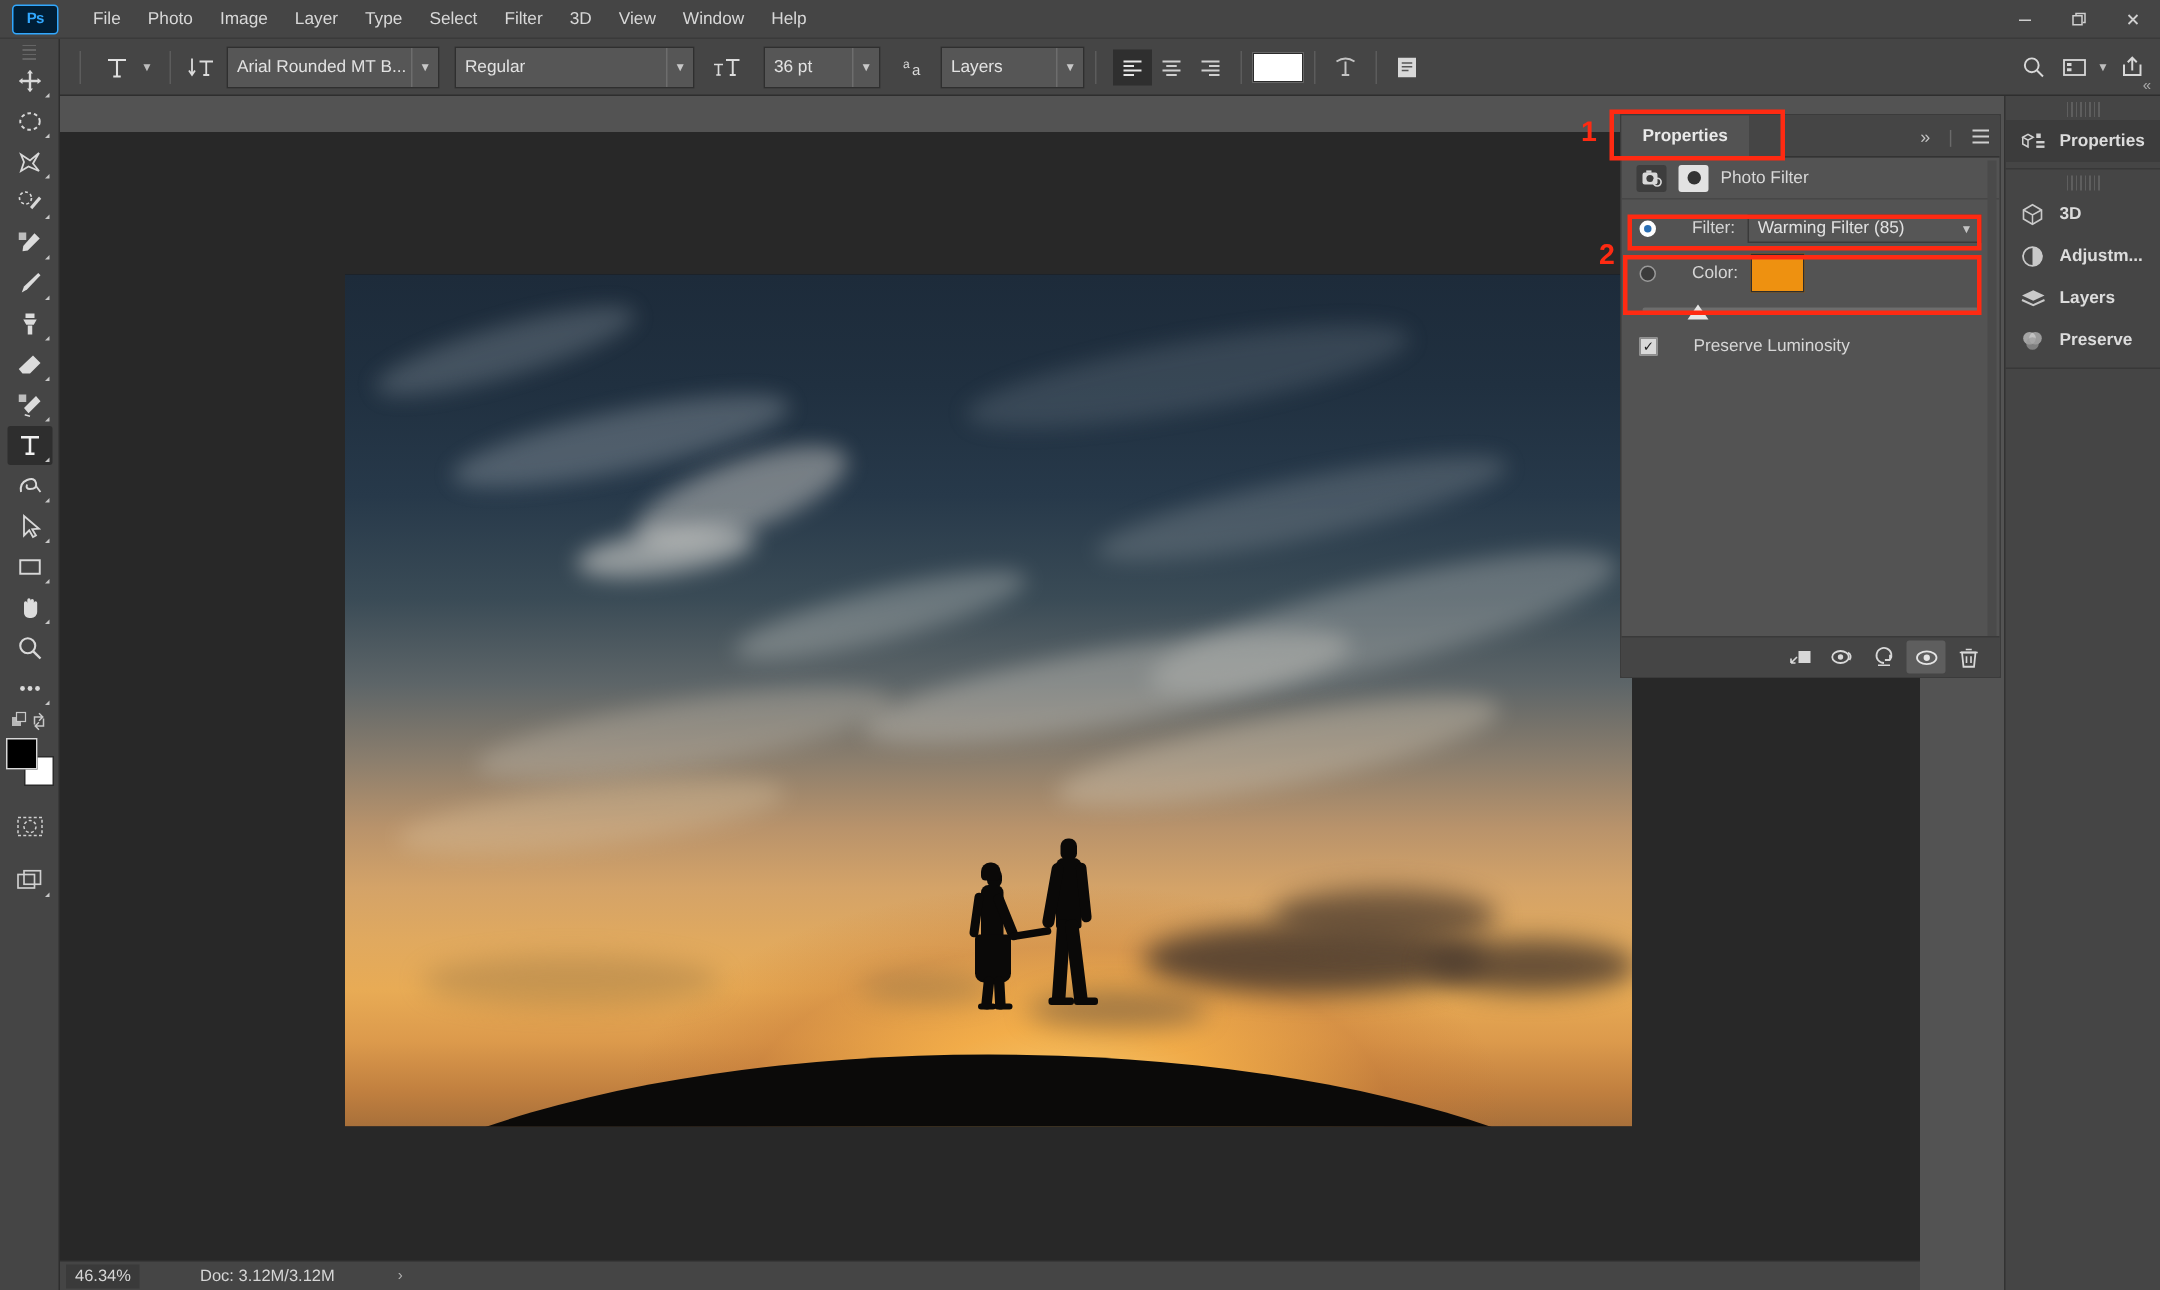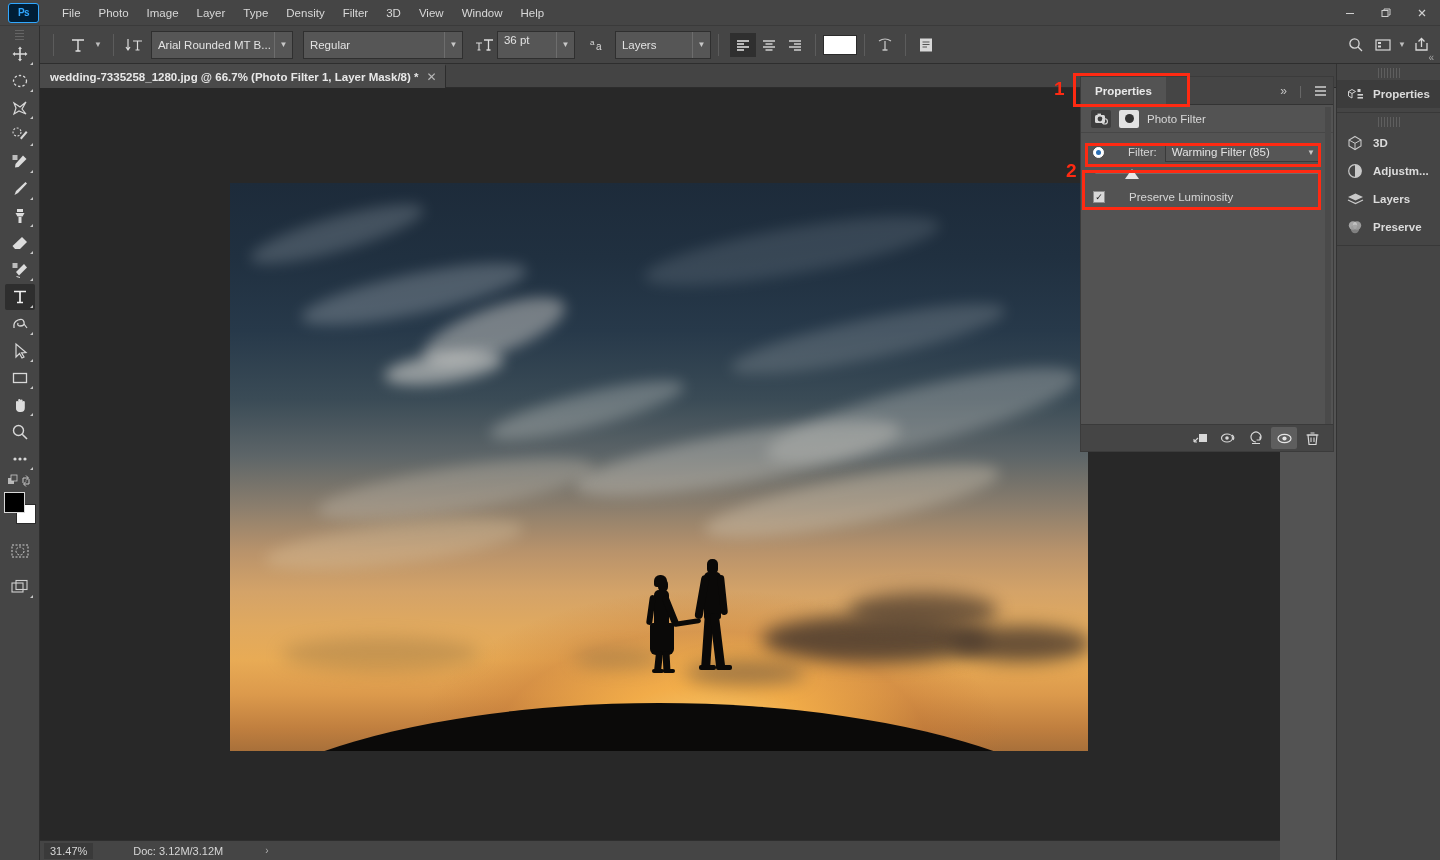--- a/index.html
+++ b/index.html
@@ -52,21 +52,21 @@
     height: 28px; font-size: 11.5px; display: flex; align-items: center;
     padding: 12px 6px; position: relative; white-space: nowrap; overflow: hidden;
   }
   .field .dd {
     position: absolute; right: 0; top: 0; bottom: 0; width: 18px;
     border-left: 1px solid #6d6d6d; display: flex; align-items: center; justify-content: center;
     color: #c8c8c8; font-size: 8px;
   }
   .f-font { width: 142px; margin-left: 4px; }
   .f-style { width: 160px; margin-left: 10px; }
-  .f-size { width: 78px; margin-left: 0; align-items: flex-end; }
+  .f-size { width: 78px; margin-left: 12px; }
   .f-aa { width: 96px; margin-left: 4px; }
   .align-grp { display: flex; margin-left: 4px; }
   .align-btn { width: 26px; height: 24px; display:flex;align-items:center;justify-content:center;}
   .align-btn.active { background: #2f2f2f; }
   .color-chip { width: 34px; height: 20px; background: #ffffff; border: 1px solid #2b2b2b; }
   .ob-right { position: absolute; right: 6px; display: flex; align-items: center; gap: 2px; }
 
   
   .tabbar {
     position: absolute; left: 40px; top: 64px; width: 1400px; height: 24px;
@@ -224,21 +224,21 @@
 
 <div class="app">
 
   <div class="menubar">
     <div class="ps-logo">Ps</div>
     <div class="menu-item">File</div>
     <div class="menu-item">Photo</div>
     <div class="menu-item">Image</div>
     <div class="menu-item">Layer</div>
     <div class="menu-item">Type</div>
-    <div class="menu-item">Density</div>
+    <div class="menu-item">Select</div>
     <div class="menu-item">Filter</div>
     <div class="menu-item">3D</div>
     <div class="menu-item">View</div>
     <div class="menu-item">Window</div>
     <div class="menu-item">Help</div>
 
     <div class="wincontrols">
       <div class="wc">
         <svg width="12" height="12" viewBox="0 0 12 12">
             <rect x="2" y="6" width="8" height="1" fill="#cfcfcf"></rect>
@@ -368,27 +368,20 @@
       <span class="caret">▼</span>
       <div class="ob-icon">
         <svg width="17" height="17" viewBox="0 0 17 17">
           <path d="M3 7 V14 H14 V7" fill="none" stroke="#d8d8d8" stroke-width="1.3"></path>
           <path d="M8.5 11 V2.5 M5.5 5.5 L8.5 2.5 L11.5 5.5" fill="none" stroke="#d8d8d8" stroke-width="1.3"></path>
         </svg>
       </div>
     </div>
   </div>
 
-  <div class="tabbar">
-    <div class="doc-tab">
-      <span class="title">wedding-7335258_1280.jpg @ 66.7% (Photo Filter 1, Layer Mask/8) *</span>
-      <span class="x">✕</span>
-    </div>
-    <div class="tab-arrows">»</div>
-  </div>
 
   <div class="toolbar">
     <div class="tb-grip"></div>
 
     <div class="tool">
       <svg width="18" height="18" viewBox="0 0 18 18">
           <path d="M9 1.5 L11 4 H9.8 V8.2 H14 V7 L16.5 9 L14 11 V9.8 H9.8 V14 H11 L9 16.5 L7 14 H8.2 V9.8 H4 V11 L1.5 9 L4 7 V8.2 H8.2 V4 H7 Z" fill="#d8d8d8"></path>
         </svg>
       <span class="tri"></span>
     </div>
@@ -567,21 +560,21 @@
         <div class="fig" style="left:433px;top:468px;width:7px;height:22px;border-radius:3px;transform:rotate(-3deg);"></div>
         <div class="fig" style="left:422px;top:486px;width:12px;height:4px;border-radius:2px;"></div>
         <div class="fig" style="left:433px;top:486px;width:12px;height:4px;border-radius:2px;"></div>
       </div>
 
       <div class="fig" style="left:443px;top:437px;width:28px;height:5px;border-radius:3px;transform:rotate(-9deg);"></div>
     </div>
   </div>
 
   <div class="statusbar">
-    <div class="sb-zoom">31.47%</div>
+    <div class="sb-zoom">46.34%</div>
     <div class="sb-doc">Doc: 3.12M/3.12M</div>
     <div class="sb-arrow">›</div>
   </div>
 
   <div class="props">
     <div class="props-tabrow">
       <div class="props-tab">
         <span>Properties</span>
       </div>
       <div class="spacer"></div>
@@ -613,20 +606,25 @@
       <span class="radio on">
           <span class="inner"></span>
         </span>
       <span class="lbl">Filter:</span>
       <span class="sel">
         <span>Warming Filter (85)</span>
         <span class="dd">▼</span>
       </span>
     </div>
 
+    <div class="row" style="height:34px">
+      <span class="radio"></span>
+      <span class="lbl">Color:</span>
+      <span class="swatch-orange"></span>
+    </div>
 
 
     <div class="slider-wrap">
       <div class="slider-track"></div>
       <div class="slider-thumb" style="left:44px"></div>
     </div>
 
     <div class="chk-row">
       <span class="chk">✓</span>
       <span class="lbl">Preserve Luminosity</span>

